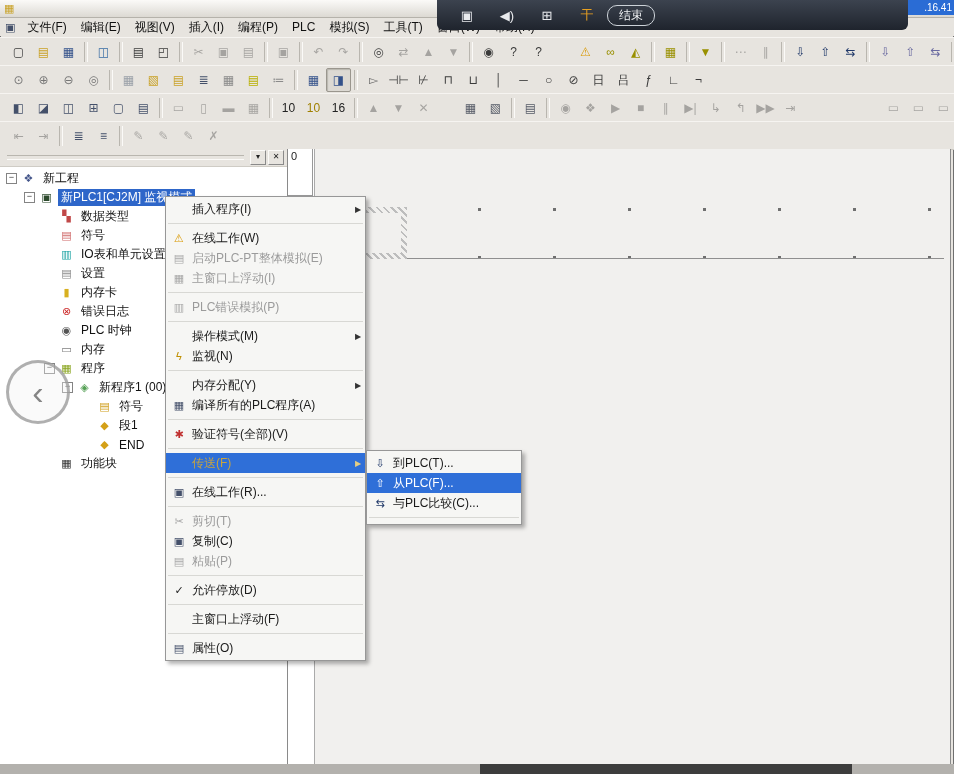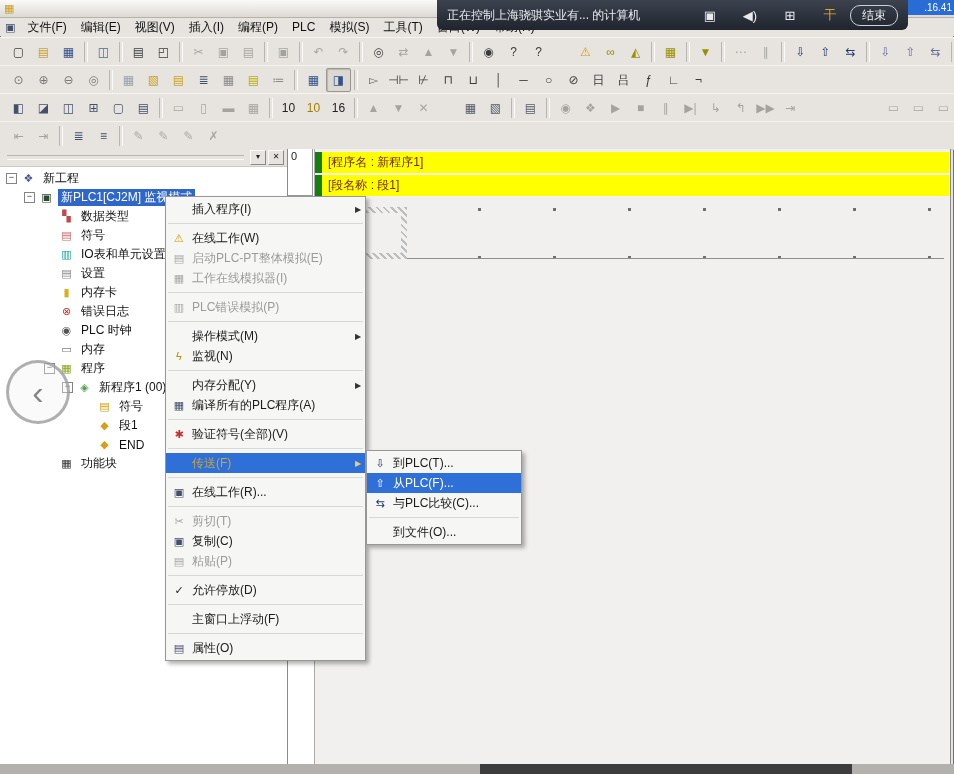--- a/index.html
+++ b/index.html
@@ -603,28 +603,20 @@
         <span class="exp"></span>
         <span class="ticon" style="color: rgb(51, 51, 51);">▦</span>
         <span class="tlabel">功能块</span>
       </div>
     </div>
 </div>
 
 <div class="ladder">
   <div class="gutter"></div>
   <div class="rung-num">0</div>
-  <div class="hline" id="hline1">
-    <span class="greenbar"></span>
-    <span class="yellowrow">[程序名 : 新程序1]</span>
-  </div>
-  <div class="hline" id="hline2">
-    <span class="greenbar"></span>
-    <span class="yellowrow">[段名称 : 段1]</span>
-  </div>
   <div class="dots" id="dots1">
     <i class="dot"></i>
       <i class="dot"></i>
       <i class="dot"></i>
       <i class="dot"></i>
       <i class="dot"></i>
       <i class="dot"></i>
       <i class="dot"></i>
   </div>
   <div class="cursor-cell">
@@ -669,21 +661,21 @@
       <span class="mi-gut">
         <span class="mi-ico" style="color: rgb(168, 168, 168);">▤</span>
       </span>
       <span class="mi-label">启动PLC-PT整体模拟(E)</span>
       <span class="mi-arrow"></span>
     </div>
     <div class="mi" data-type="item" data-state="d">
       <span class="mi-gut">
         <span class="mi-ico" style="color: rgb(168, 168, 168);">▦</span>
       </span>
-      <span class="mi-label">工作在线模拟器(I)</span>
+      <span class="mi-label">主窗口上浮动(I)</span>
       <span class="mi-arrow"></span>
     </div>
     <div class="mi" data-type="sep">
       <span class="mi-gut">
         <span class="mi-ico"></span>
       </span>
       <span class="mi-label"></span>
       <span class="mi-arrow"></span>
     </div>
     <div class="mi" data-type="item" data-state="d">
@@ -872,31 +864,23 @@
       <span class="mi-label">与PLC比较(C)...</span>
       <span class="mi-arrow"></span>
     </div>
     <div class="mi" data-type="sep">
       <span class="mi-gut">
         <span class="mi-ico"></span>
       </span>
       <span class="mi-label"></span>
       <span class="mi-arrow"></span>
     </div>
-    <div class="mi" data-type="item" data-state="n">
-      <span class="mi-gut">
-        <span class="mi-ico"></span>
-      </span>
-      <span class="mi-label">到文件(O)...</span>
-      <span class="mi-arrow"></span>
-    </div>
   </div>
 
 <div class="remote">
-  <span class="remote-text">正在控制上海骁骐实业有... 的计算机</span>
   <span class="ricon" style="color: rgb(232, 234, 237);">▣</span>
   <span class="ricon" style="color: rgb(232, 234, 237);">◀)</span>
   <span class="ricon" style="color: rgb(232, 234, 237);">⊞</span>
   <span class="ricon" style="color: rgb(232, 160, 32);">干</span>
   <span class="end-btn">结束</span>
 </div>
 <div class="corner">.16.41</div>
 
 <div class="back-circle">
     <span>‹</span>

